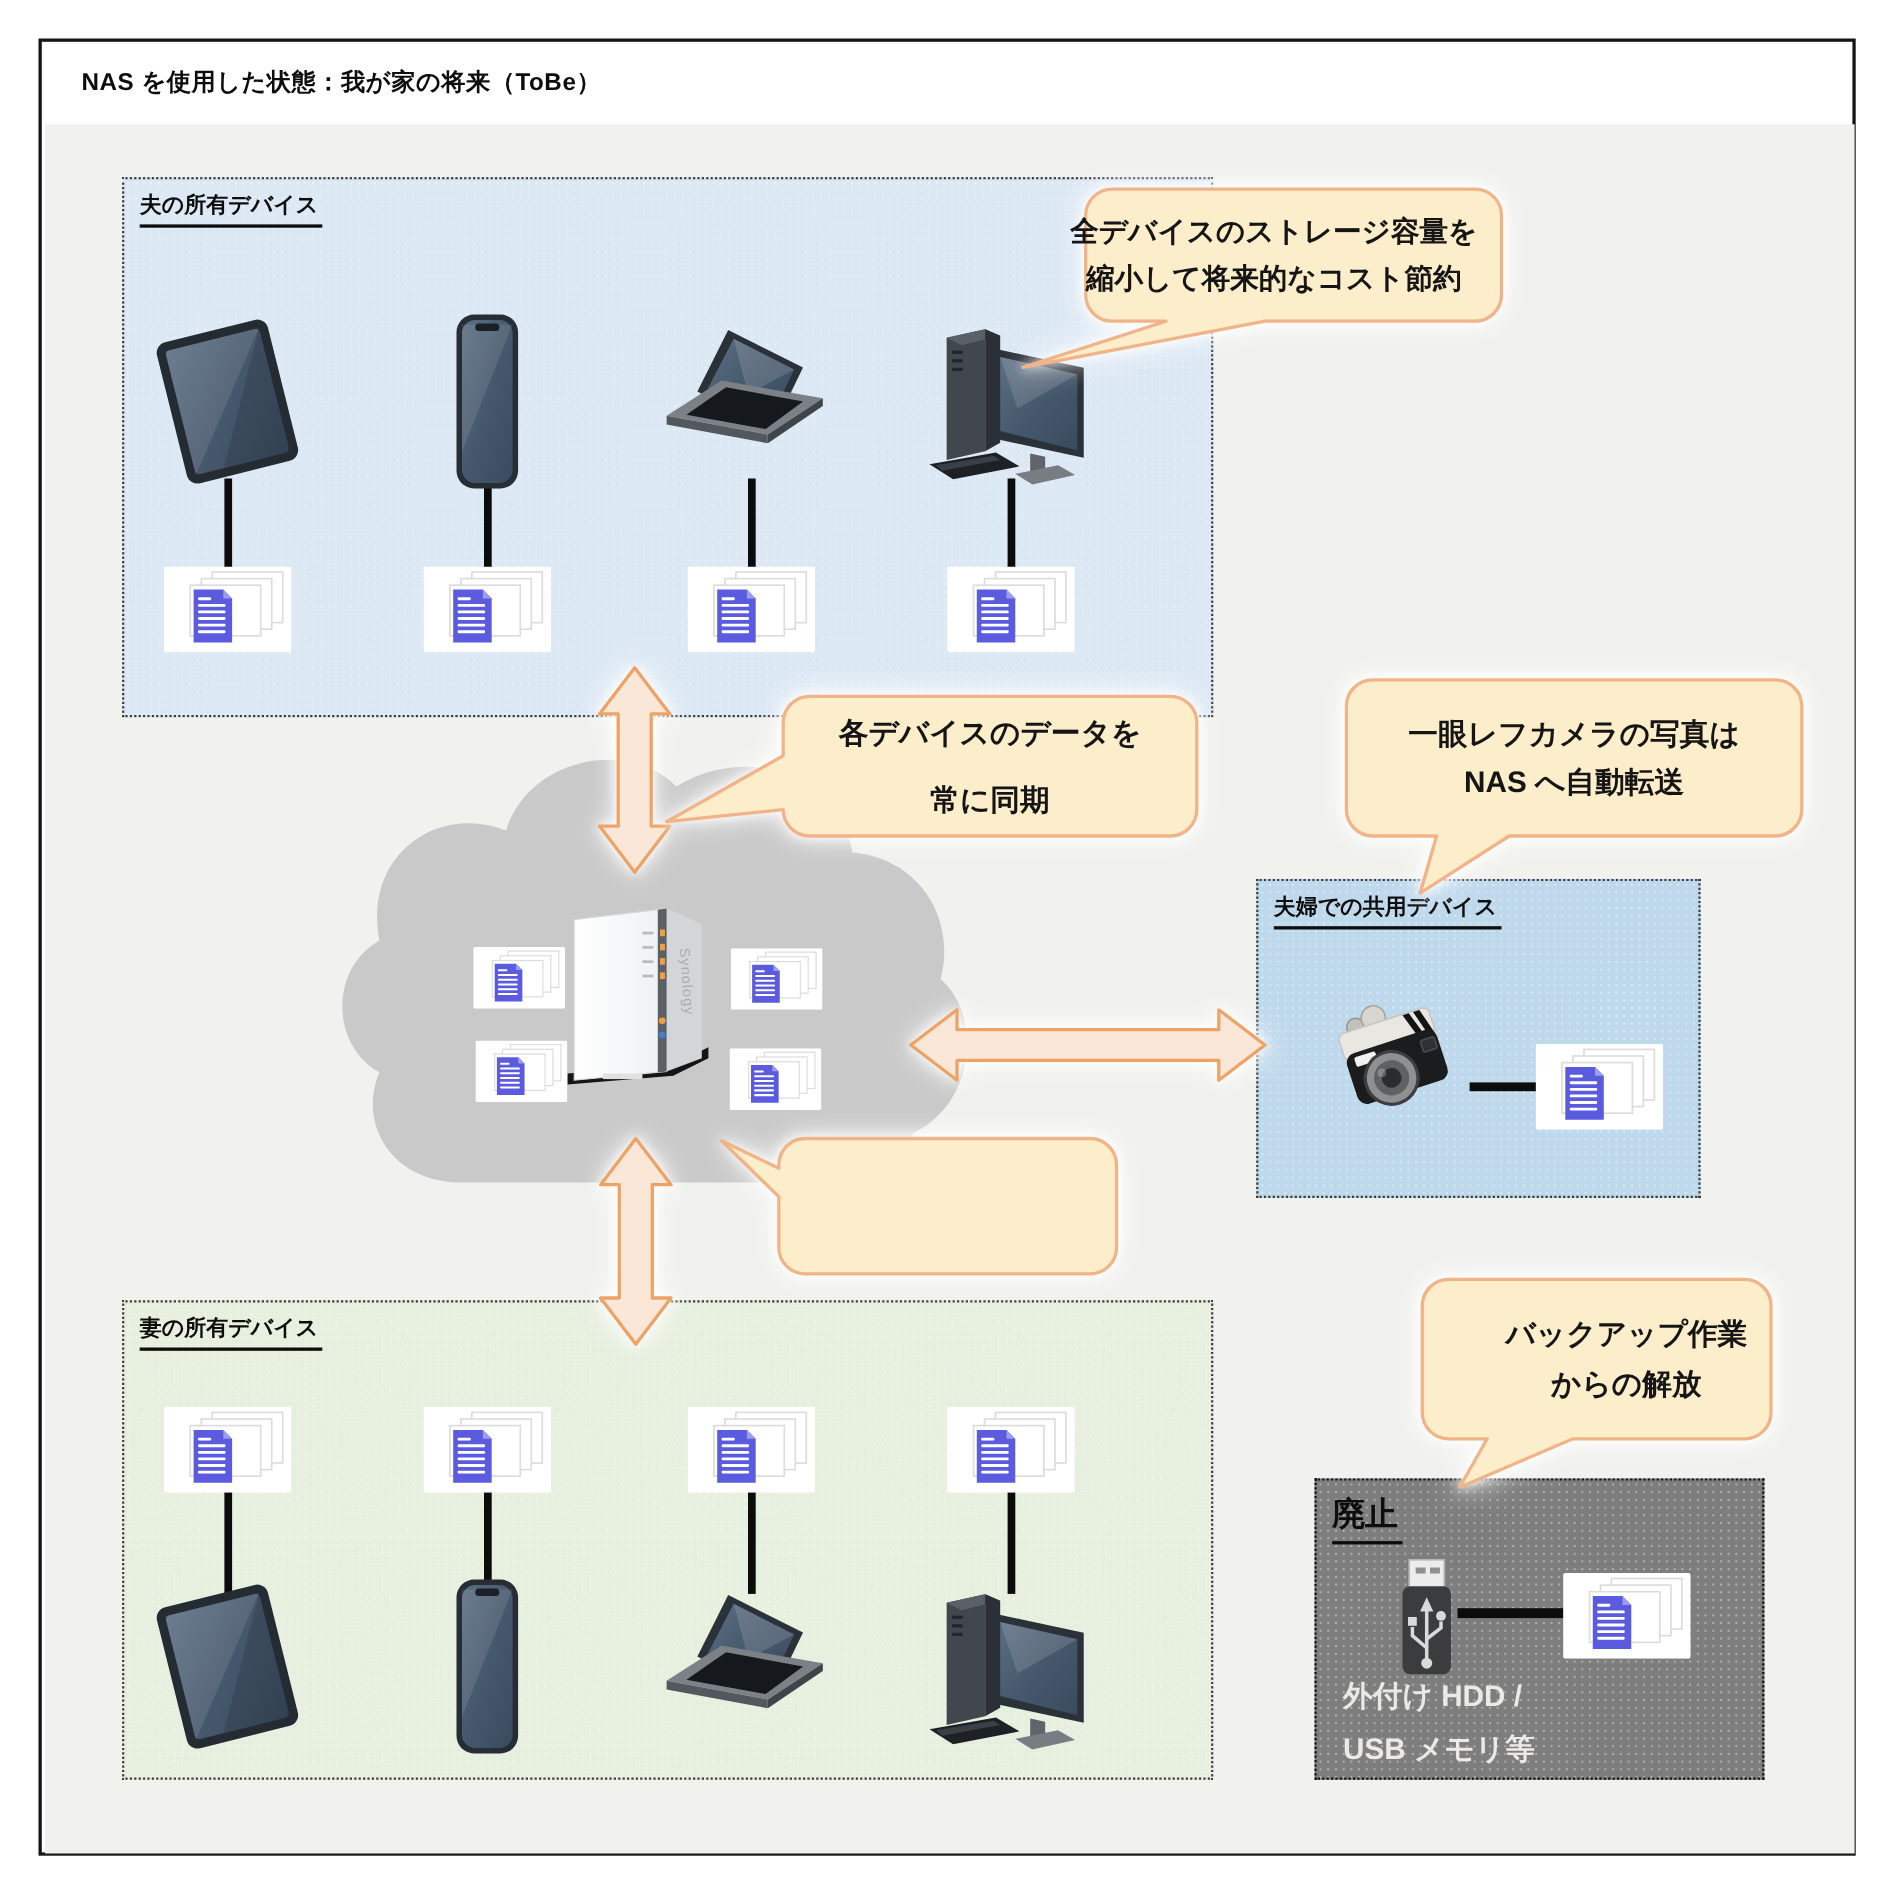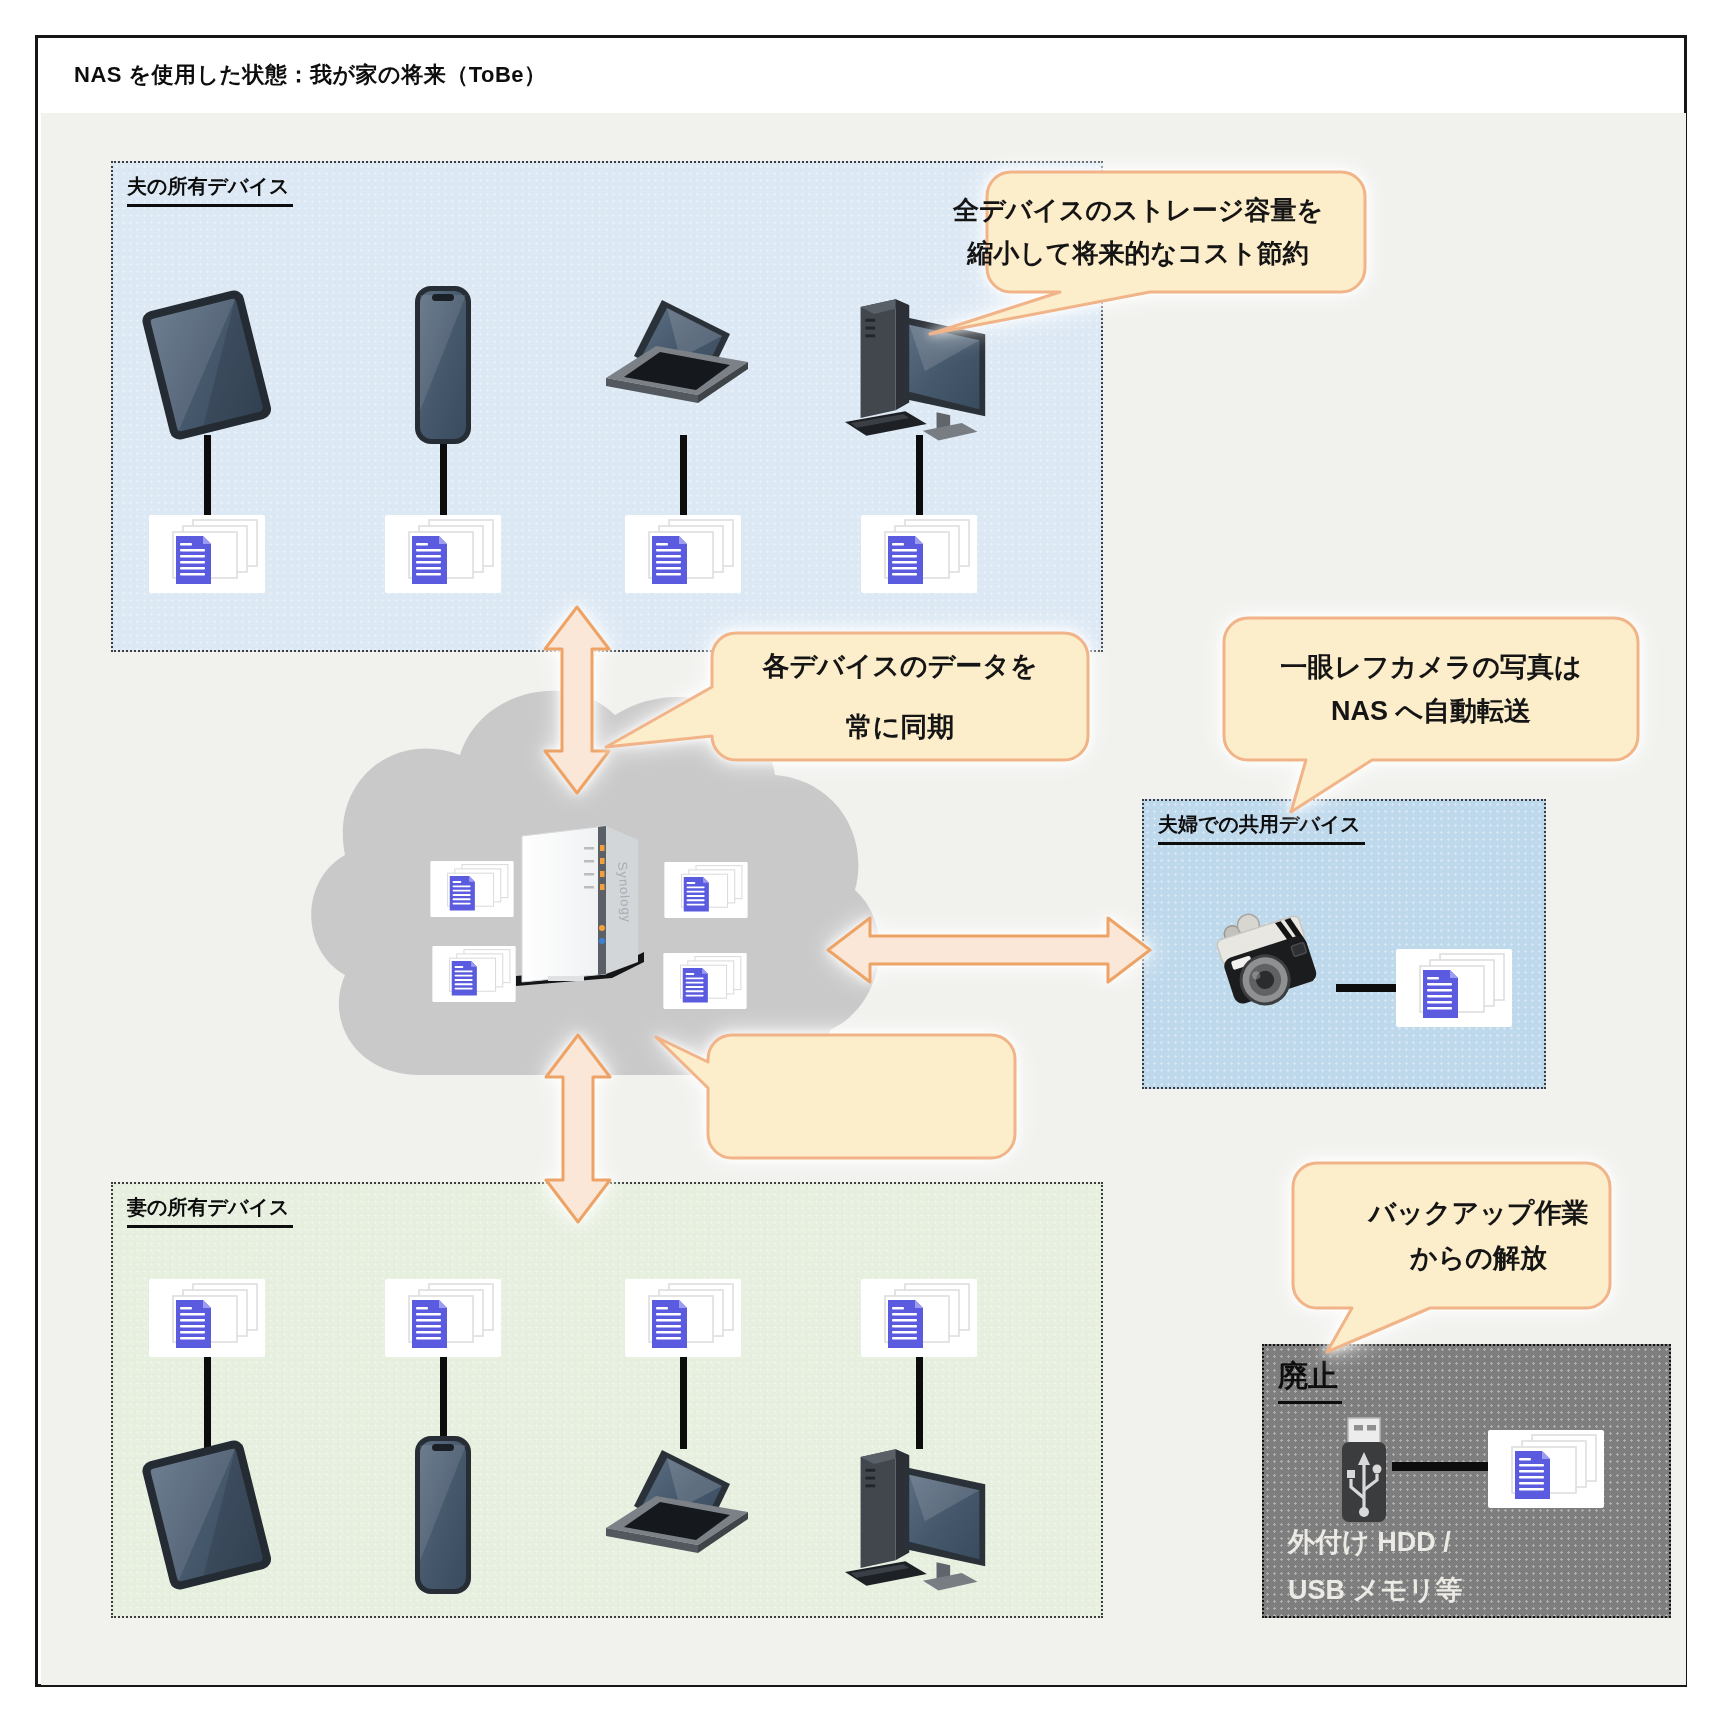--- a/index.html
+++ b/index.html
@@ -9,21 +9,21 @@
   .backdrop{position:absolute;left:41px;top:113px;width:1645px;height:1572px;background:var(--c-backdrop,#f1f1ee);}
   #page-title{position:absolute;left:74px;top:60px;margin:0;font-size:22px;font-weight:800;letter-spacing:.5px;color:#0d0d0d;z-index:4;}
 
   .box{position:absolute;border:2px dotted #3c3c3c;box-sizing:border-box;z-index:2;
        background-image:radial-gradient(rgba(255,255,255,.38) 1px,transparent 1.4px);background-size:7px 7px;}
   #box-husband{left:111px;top:161px;width:992px;height:491px;background-color:var(--c-husband,#dce8f4);}
   #box-wife{left:111px;top:1182px;width:992px;height:436px;background-color:var(--c-wife,#e6efde);
        background-image:linear-gradient(315deg,rgba(255,255,255,.25) 0%,transparent 45%),
                         radial-gradient(rgba(255,255,255,.4) 1px,transparent 1.4px);}
   #box-shared{left:1142px;top:799px;width:404px;height:290px;background-color:var(--c-shared,#bfd9ec);}
-  #box-retired{left:1262px;top:1344px;width:409px;height:274px;background-color:var(--c-retired,#7e7e7e);border-color:#141414;}
+  #box-retired{left:1195px;top:1344px;width:409px;height:274px;background-color:var(--c-retired,#7e7e7e);border-color:#141414;}
 
   .boxlabel{position:absolute;left:14px;top:10px;font-size:20px;font-weight:800;color:#0d0d0d;
             border-bottom:3px solid #0d0d0d;padding:0 4px 4px 0;white-space:nowrap;}
   #box-retired .boxlabel{font-size:30px;}
 
   .col{position:absolute;width:160px;display:flex;flex-direction:column;align-items:center;}
   .col.device-top{top:118px;}
   .col.docs-top{top:95px;}
   .devwrap{position:relative;z-index:2;height:170px;display:flex;align-items:center;justify-content:center;}
   .connector{width:7px;background:#0c0c0c;z-index:1;}
@@ -332,21 +332,21 @@
 
     <g style="fill:var(--c-bubblef,#fcedcb);stroke:var(--c-bubbleb,#f1b488);stroke-width:3" stroke-linejoin="round">
       <path class="glow" d="M1011 172 H1341 A24 24 0 0 1 1365 196 V268 A24 24 0 0 1 1341 292 H1150 L930 334 L1060 292 H1011 A24 24 0 0 1 987 268 V196 A24 24 0 0 1 1011 172 Z"></path>
       <path class="glow" d="M736 633 H1064 A24 24 0 0 1 1088 657 V736 A24 24 0 0 1 1064 760 H736 A24 24 0 0 1 712 736 L606 747 L712 687 V657 A24 24 0 0 1 736 633 Z"></path>
       <path class="glow" d="M1248 618 H1614 A24 24 0 0 1 1638 642 V736 A24 24 0 0 1 1614 760 H1372 L1291 812 L1306 760 H1248 A24 24 0 0 1 1224 736 V642 A24 24 0 0 1 1248 618 Z"></path>
       <path class="glow" d="M732 1035 H991 A24 24 0 0 1 1015 1059 V1134 A24 24 0 0 1 991 1158 H732 A24 24 0 0 1 708 1134 V1088 L656 1037 L708 1062 V1059 A24 24 0 0 1 732 1035 Z"></path>
       <path class="glow" d="M1317 1163 H1586 A24 24 0 0 1 1610 1187 V1284 A24 24 0 0 1 1586 1308 H1430 L1327 1352 L1352 1308 H1317 A24 24 0 0 1 1293 1284 V1187 A24 24 0 0 1 1317 1163 Z"></path>
     </g>
   </svg>
 
-  <div class="btext" id="btext-storage" style="left:949px;top:174px;width:378px;height:116px;align-items:center;">
+  <div class="btext" id="btext-storage" style="left:969px;top:174px;width:378px;height:116px;align-items:center;">
     <span>全デバイスのストレージ容量を</span>
     <span>縮小して将来的なコスト節約</span>
   </div>
   <div class="btext" style="left:712px;top:635px;width:376px;height:123px;gap:28px;">
     <span>各デバイスのデータを</span>
     <span>常に同期</span>
   </div>
   <div class="btext" style="left:1224px;top:620px;width:414px;height:138px;">
     <span>一眼レフカメラの写真は</span>
     <span>NAS へ自動転送</span>

